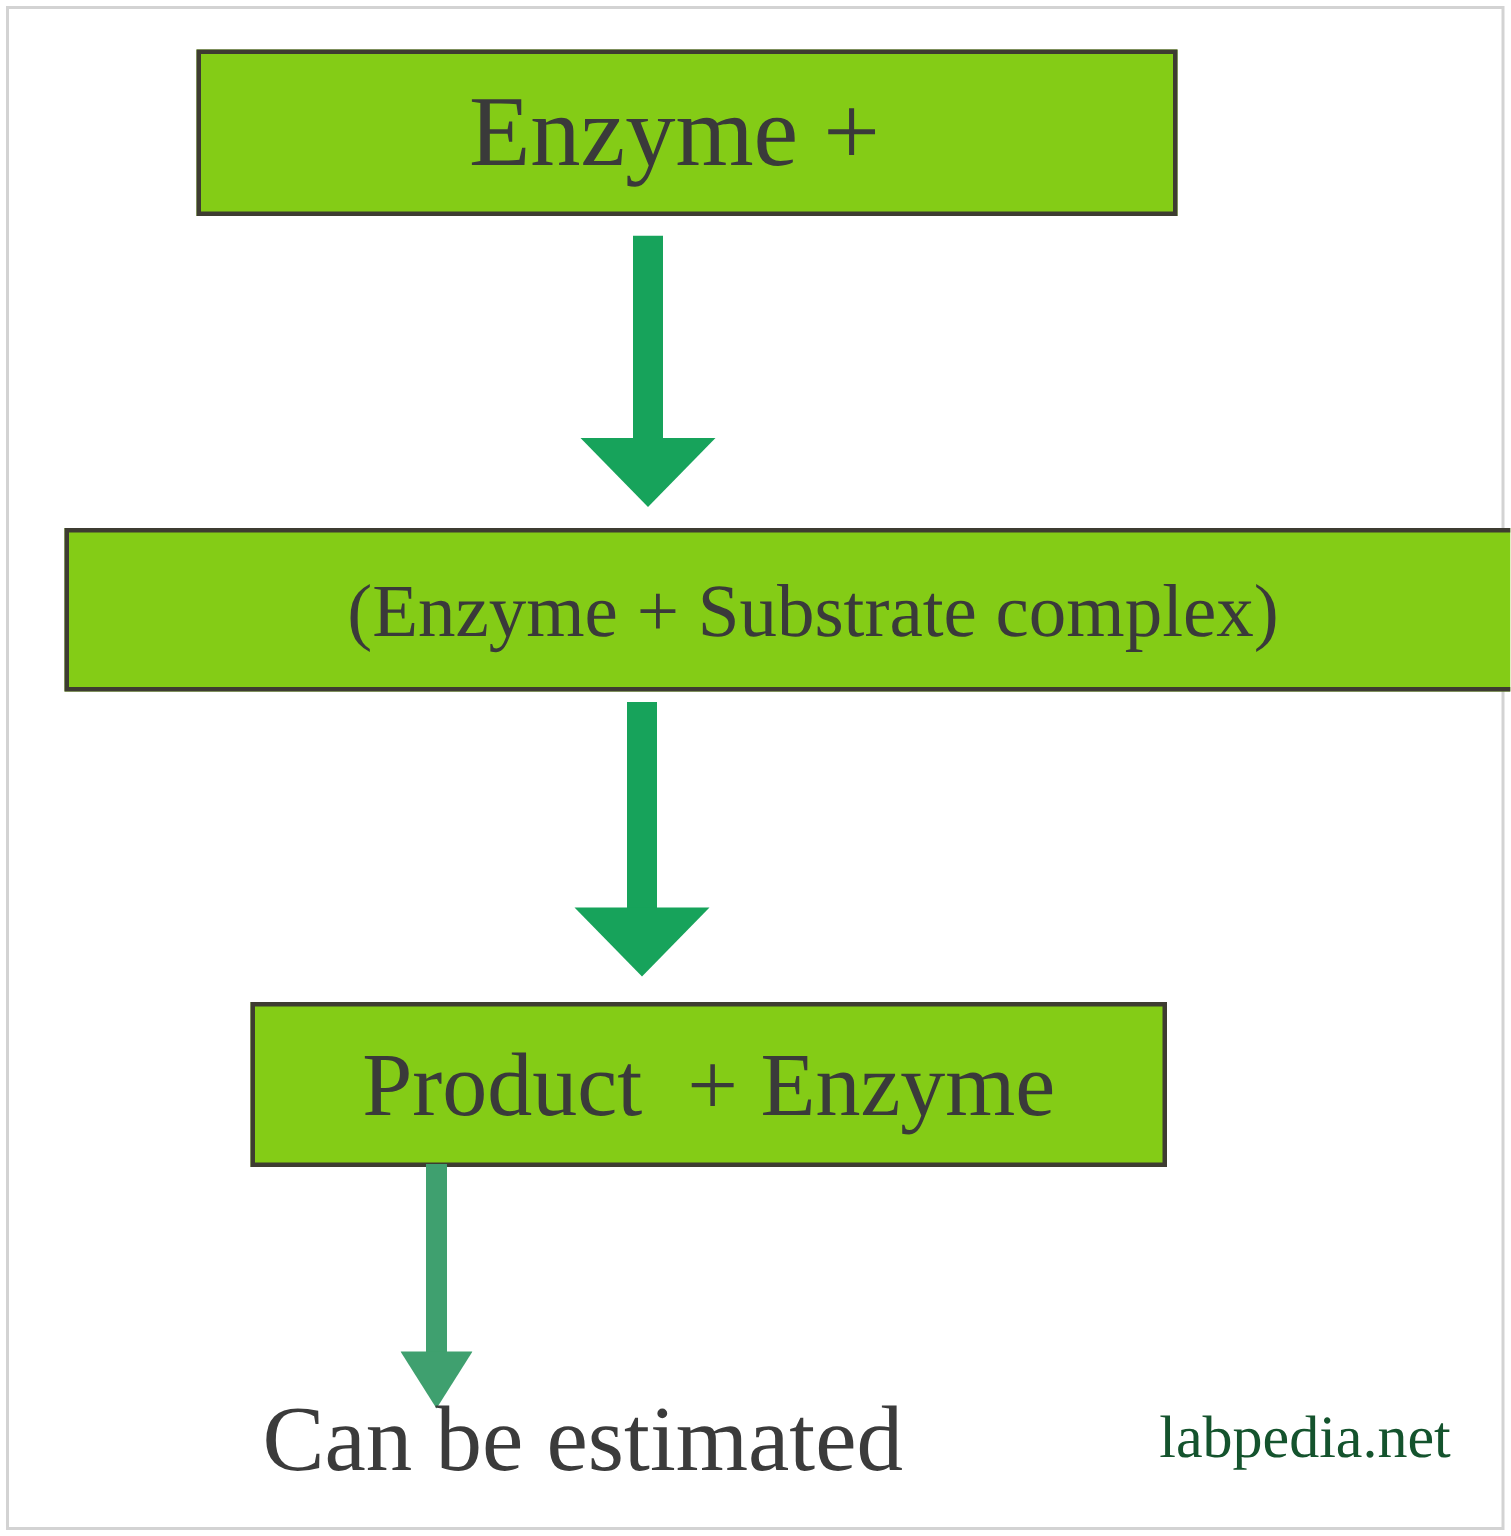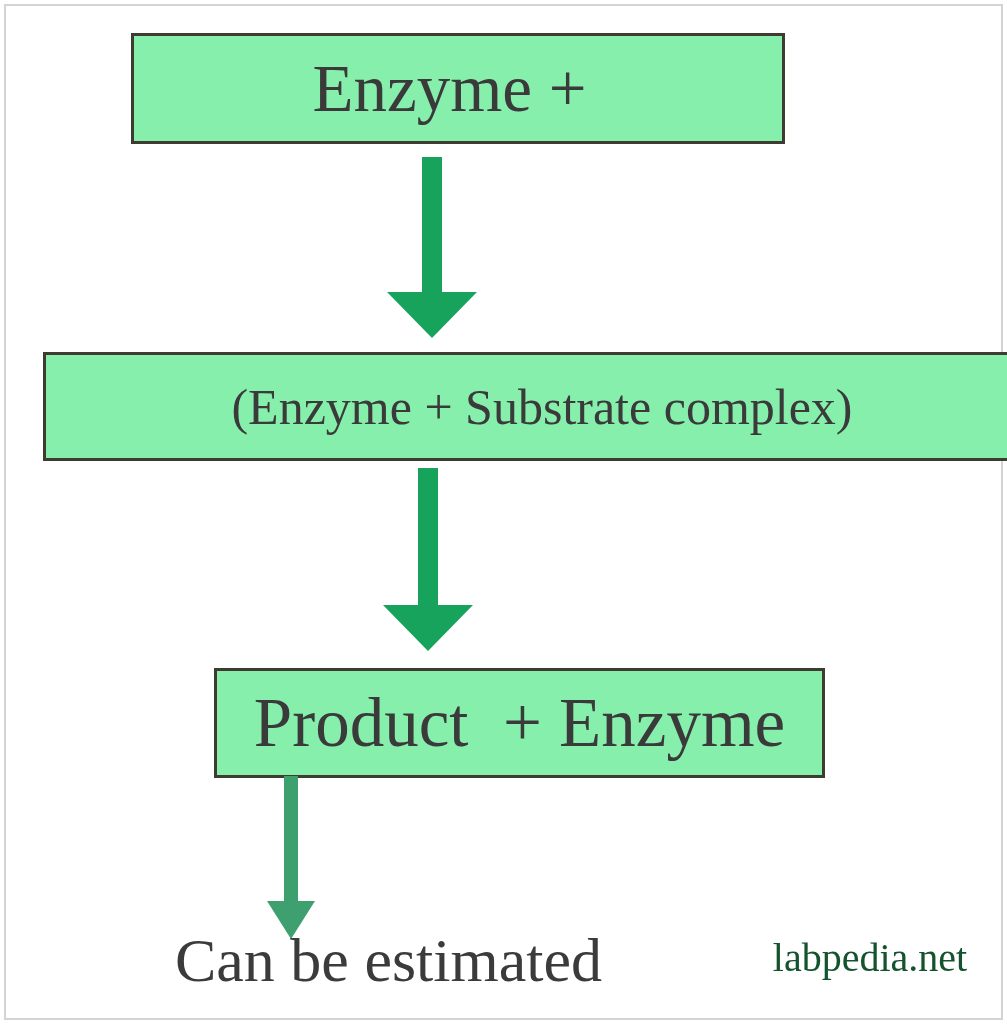--- a/index.html
+++ b/index.html
@@ -19,21 +19,21 @@
     position: absolute;
     left: 4px;
     top: 4px;
     right: 4px;
     bottom: 4px;
     border: 2px solid #d3d3d3;
     pointer-events: none;
   }
   .box {
     position: absolute;
-    background: #86efac;
+    background: #84cc16;
     border: 3px solid #3e3c31;
     box-sizing: border-box;
     display: flex;
     align-items: center;
     justify-content: center;
     color: #3a3a3a;
   }
   .box span { white-space: pre; }
   .box1 {
     left: 131px;
@@ -51,22 +51,21 @@
     top: 352px;
     width: 998px;
     height: 109px;
     font-size: 50px;
   }
   .box3 {
     left: 167px;
     top: 668px;
     width: 611px;
     height: 110px;
-    font-size: 69px;
-    margin-left: 47px;
+    font-size: 60px;
   }
   .arrow {
     position: absolute;
     display: block;
   }
   .arrow-1 { left: 386px; top: 157px; }
   .arrow-2 { left: 382px; top: 468px; }
   .arrow-3 { left: 267px; top: 776px; }
   .arrow-big  { fill: #17a35b; }
   .arrow-thin { fill: #3fa06f; }

